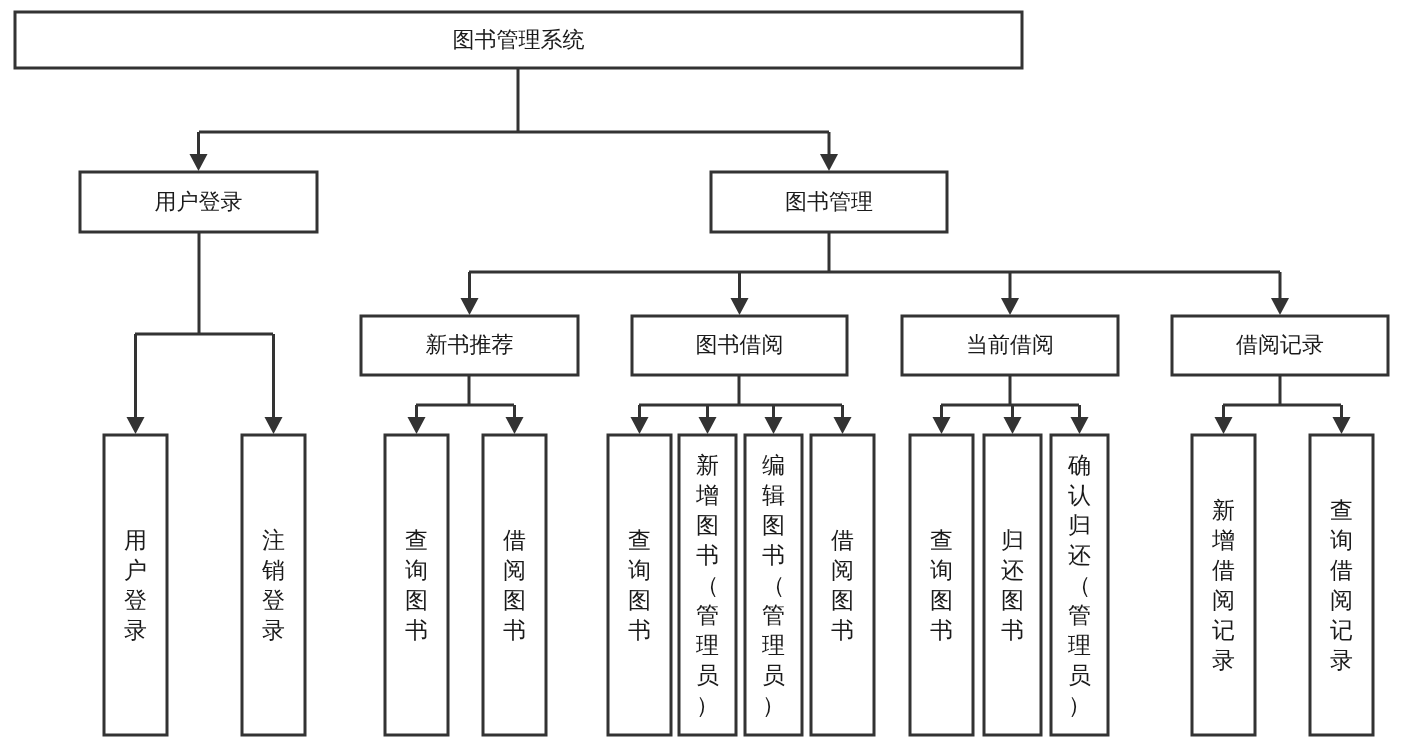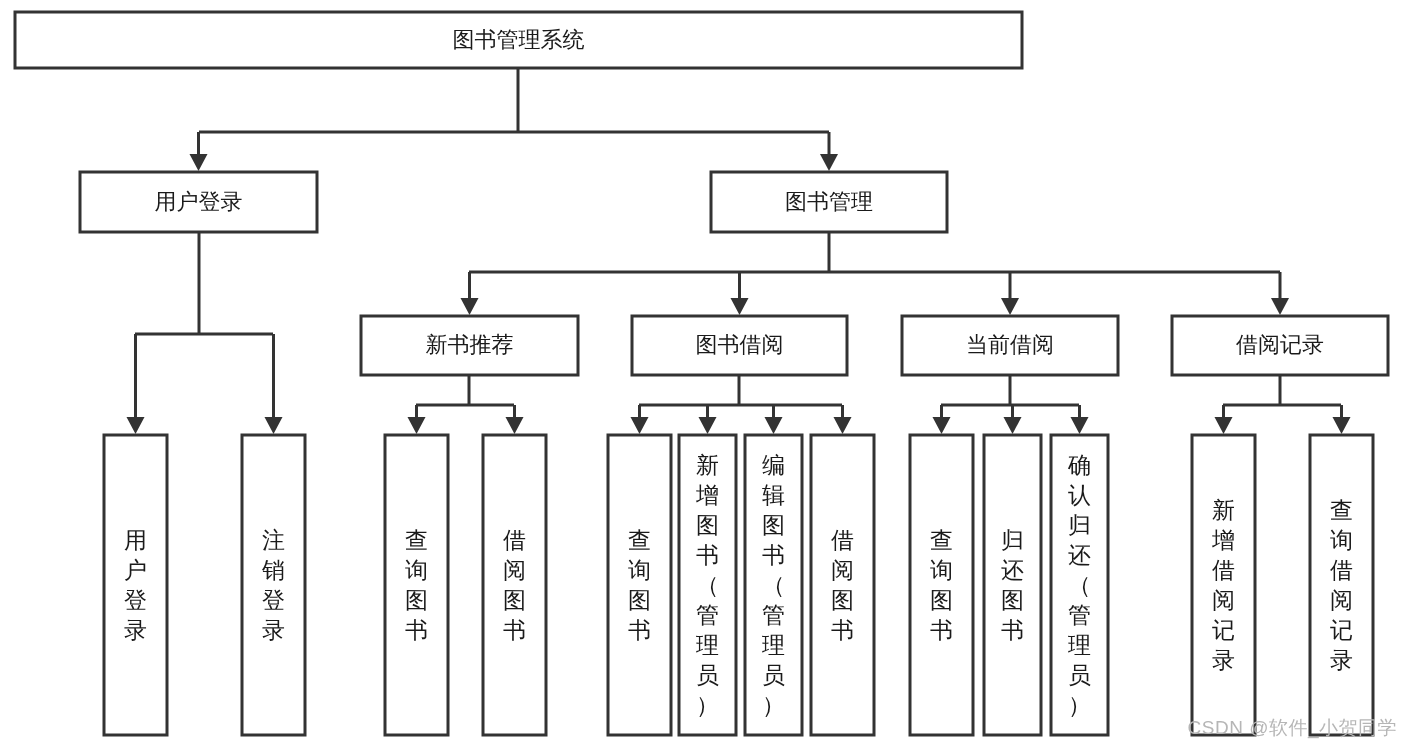--- a/index.html
+++ b/index.html
@@ -254,15 +254,14 @@
           <rect x="1192" y="435" width="63" height="300" class="node-box"></rect>
           <text x="1223.5" y="518.4" class="node-label-v"><tspan x="1223.5" dy="0">新</tspan><tspan x="1223.5" dy="30">增</tspan><tspan x="1223.5" dy="30">借</tspan><tspan x="1223.5" dy="30">阅</tspan><tspan x="1223.5" dy="30">记</tspan><tspan x="1223.5" dy="30">录</tspan></text>
         </g>
         <g>
           <rect x="1310" y="435" width="63" height="300" class="node-box"></rect>
           <text x="1341.5" y="518.4" class="node-label-v"><tspan x="1341.5" dy="0">查</tspan><tspan x="1341.5" dy="30">询</tspan><tspan x="1341.5" dy="30">借</tspan><tspan x="1341.5" dy="30">阅</tspan><tspan x="1341.5" dy="30">记</tspan><tspan x="1341.5" dy="30">录</tspan></text>
         </g>
       </g>
   </svg>
 
-  <div class="watermark">CSDN @软件_小贺同学</div>
 
 </div>
 
 </body></html>

